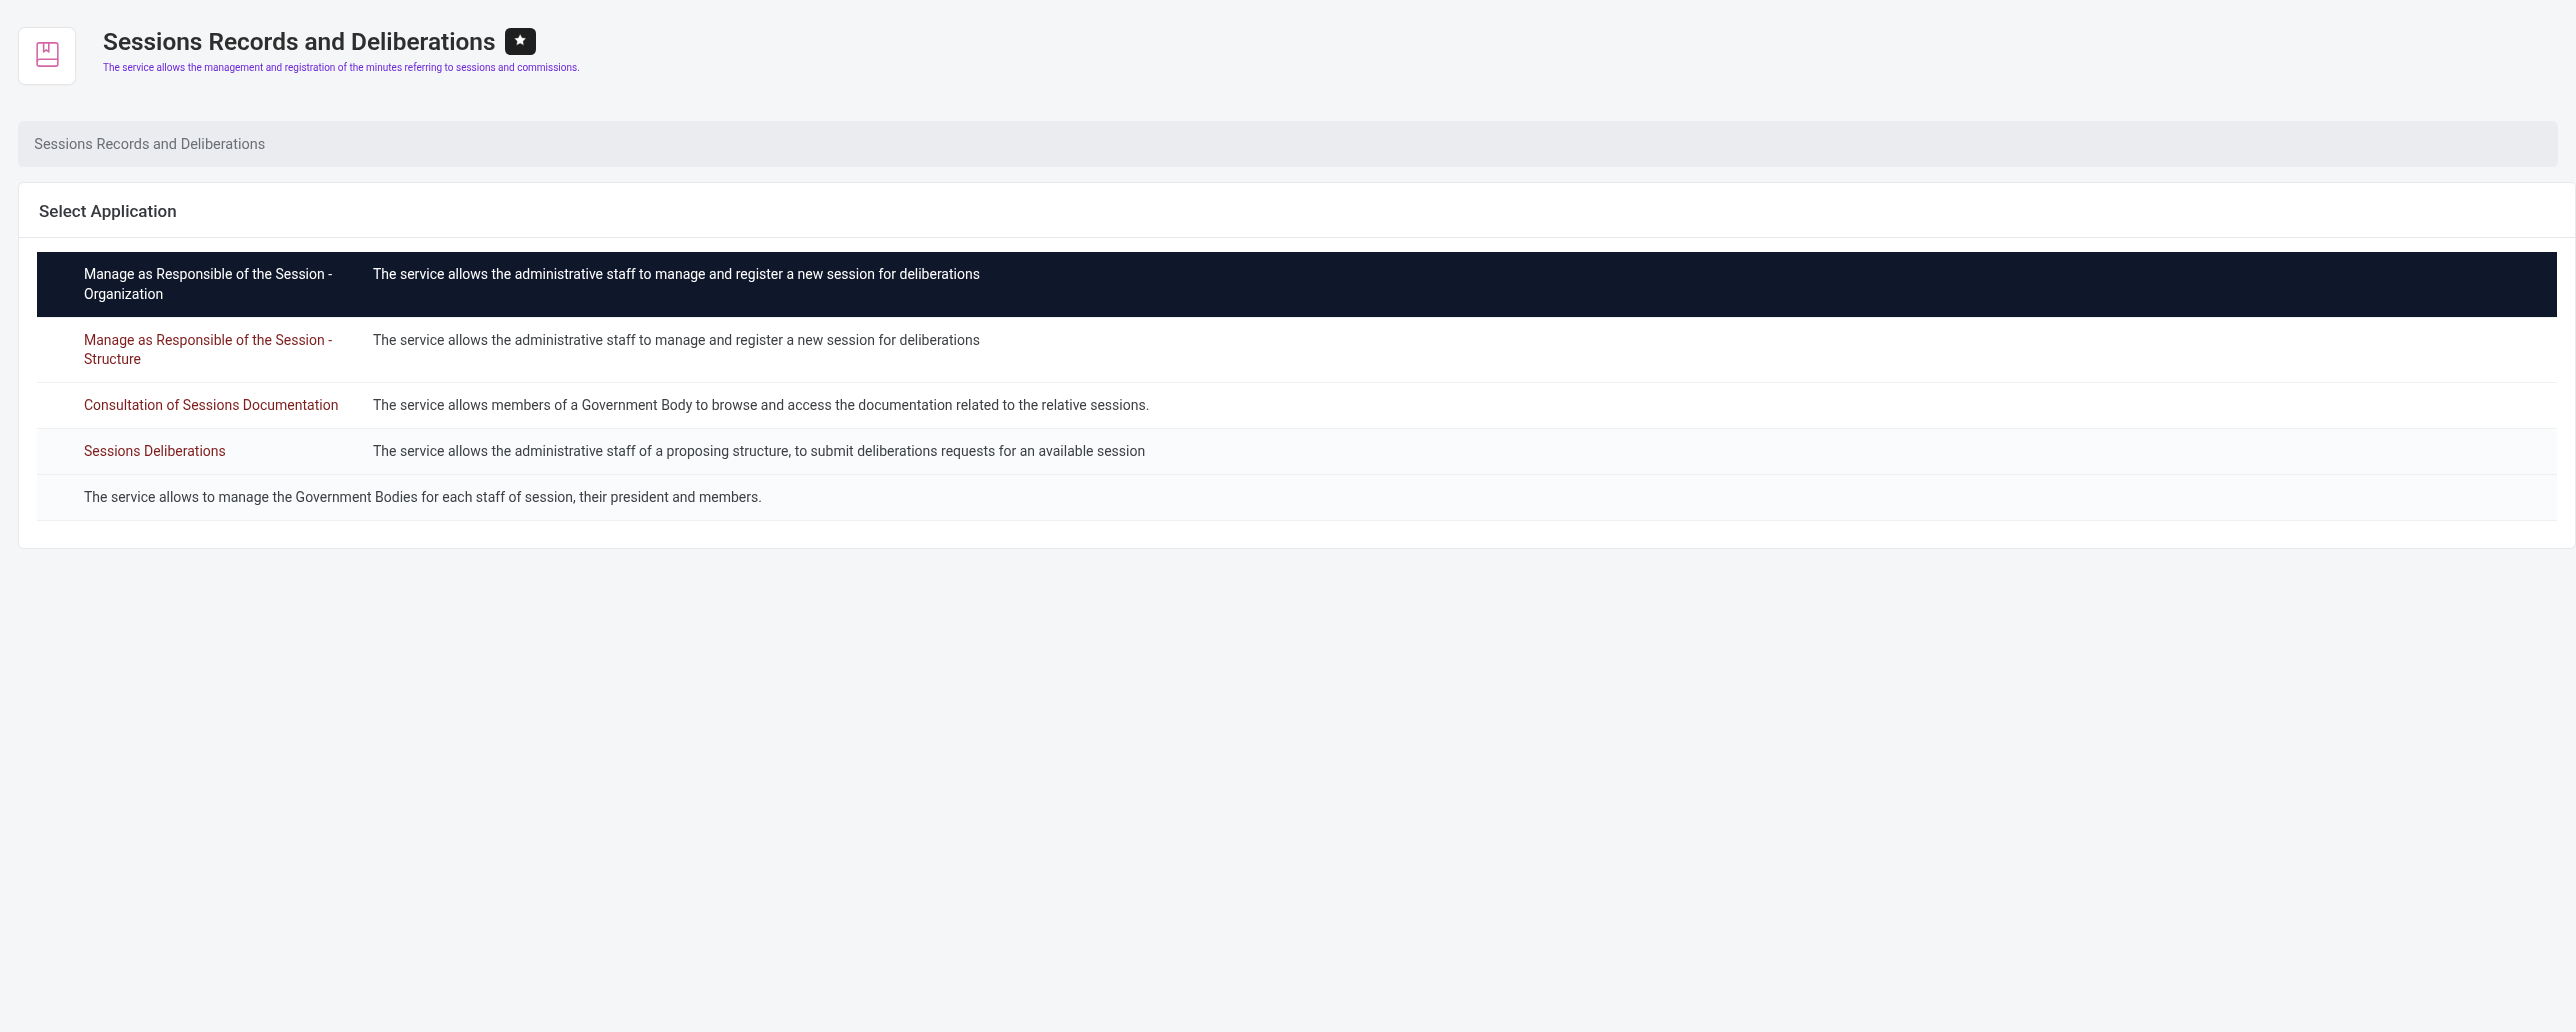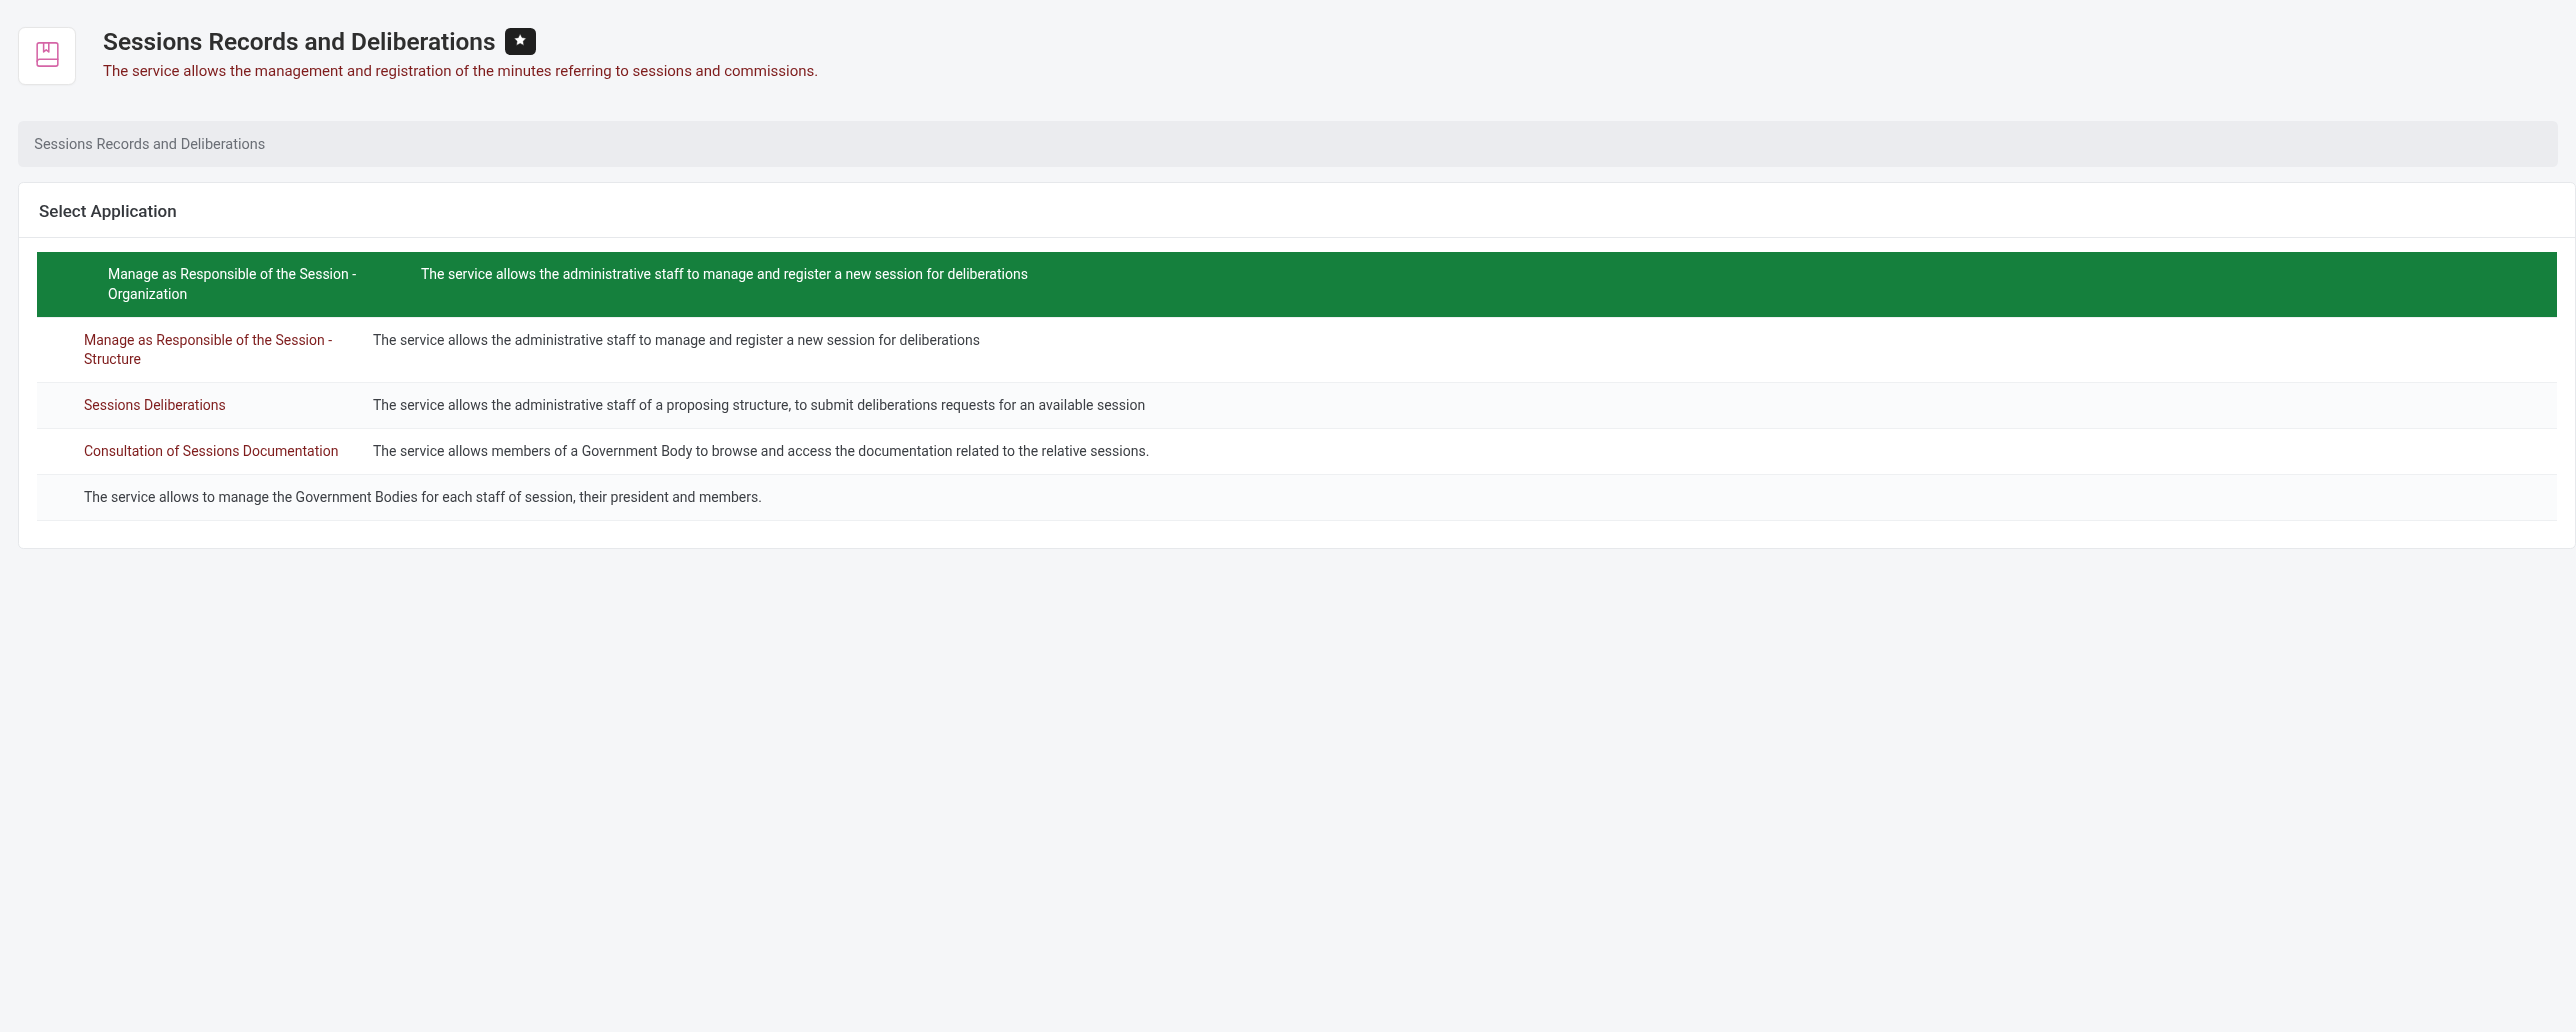--- a/index.html
+++ b/index.html
@@ -59,22 +59,22 @@
       display: flex;
       align-items: center;
       justify-content: center;
       cursor: pointer;
     }
     .star-badge svg {
       width: 16.3px;
       height: 16.3px;
     }
     .header-subtitle {
-      color: #7f1d1d;
-      font-size: 15px;
+      color: #6d28d9;
+      font-size: 10px;
       line-height: 1.4;
     }
     .breadcrumb-bar {
       margin: 0 18px 14.5px 18px;
       background: #ebecef;
       border-radius: 5.4px;
       padding: 14.5px 16.3px;
       color: #6b6f76;
       font-size: 14.5px;
     }
@@ -96,23 +96,22 @@
       width: calc(100% - 36px);
       margin: 14.5px 18px 27px 18px;
     }
     .app-row {
       display: flex;
       align-items: flex-start;
       border-bottom: 0.9px solid #eef0f2;
       background: #ffffff;
     }
     .app-row.selected {
-      background: #15803d;
+      background: #0f172a;
       color: #ffffff;
-      gap: 24px;
     }
     .app-row.selected .app-name a,
     .app-row.selected .app-desc {
       color: #ffffff;
     }
     .app-row.alt {
       background: #fafbfc;
     }
     .app-row:last-child {
       border-bottom: 0.9px solid #eef0f2;
@@ -189,34 +188,34 @@
     </div>
 
     <div class="app-row">
       <div class="app-cell-left"></div>
       <div class="app-name">
         <a>Manage as Responsible of the Session - Structure</a>
       </div>
       <div class="app-desc">The service allows the administrative staff to manage and register a new session for deliberations</div>
     </div>
 
+    <div class="app-row">
+      <div class="app-cell-left"></div>
+      <div class="app-name">
+        <a>Consultation of Sessions Documentation</a>
+      </div>
+      <div class="app-desc">The service allows members of a Government Body to browse and access the documentation related to the relative sessions.</div>
+    </div>
+
     <div class="app-row alt">
       <div class="app-cell-left"></div>
       <div class="app-name">
         <a>Sessions Deliberations</a>
       </div>
       <div class="app-desc">The service allows the administrative staff of a proposing structure, to submit deliberations requests for an available session</div>
-    </div>
-
-    <div class="app-row">
-      <div class="app-cell-left"></div>
-      <div class="app-name">
-        <a>Consultation of Sessions Documentation</a>
-      </div>
-      <div class="app-desc">The service allows members of a Government Body to browse and access the documentation related to the relative sessions.</div>
     </div>
 
     <div class="app-row alt">
       <div class="app-cell-left"></div>
       <div class="app-desc">The service allows to manage the Government Bodies for each staff of session, their president and members.</div>
     </div>
 
   </div>
 </div>
 

